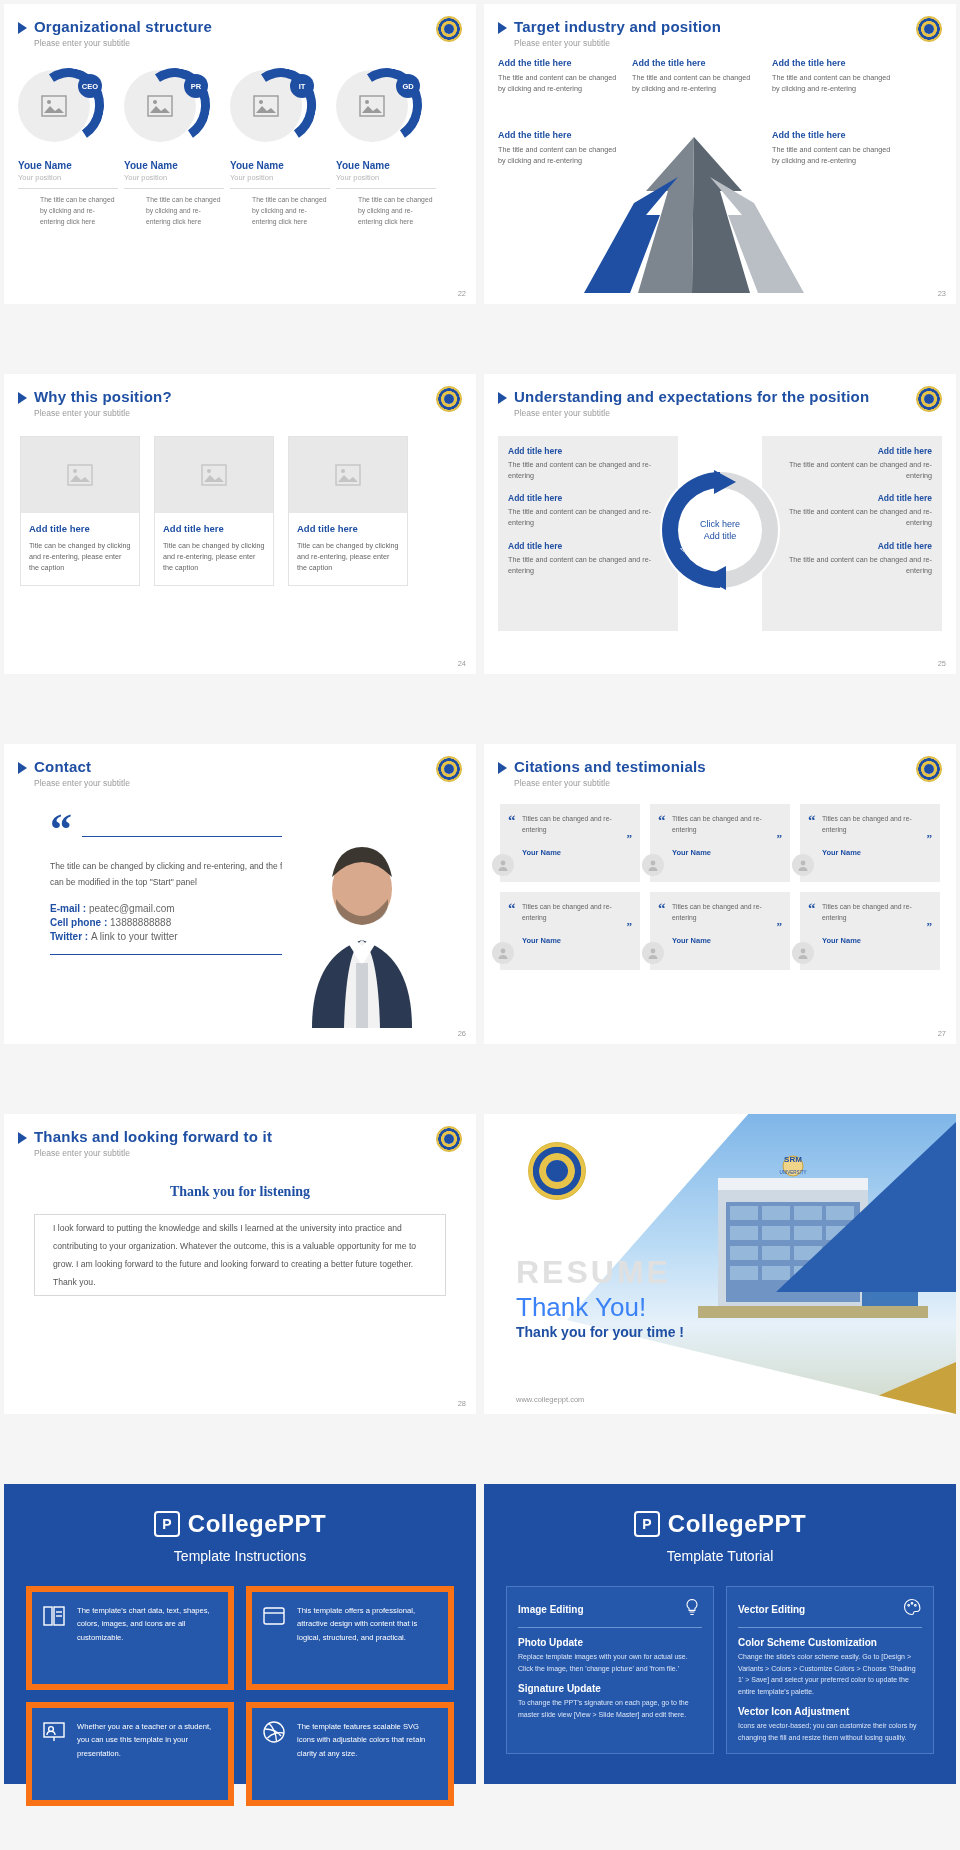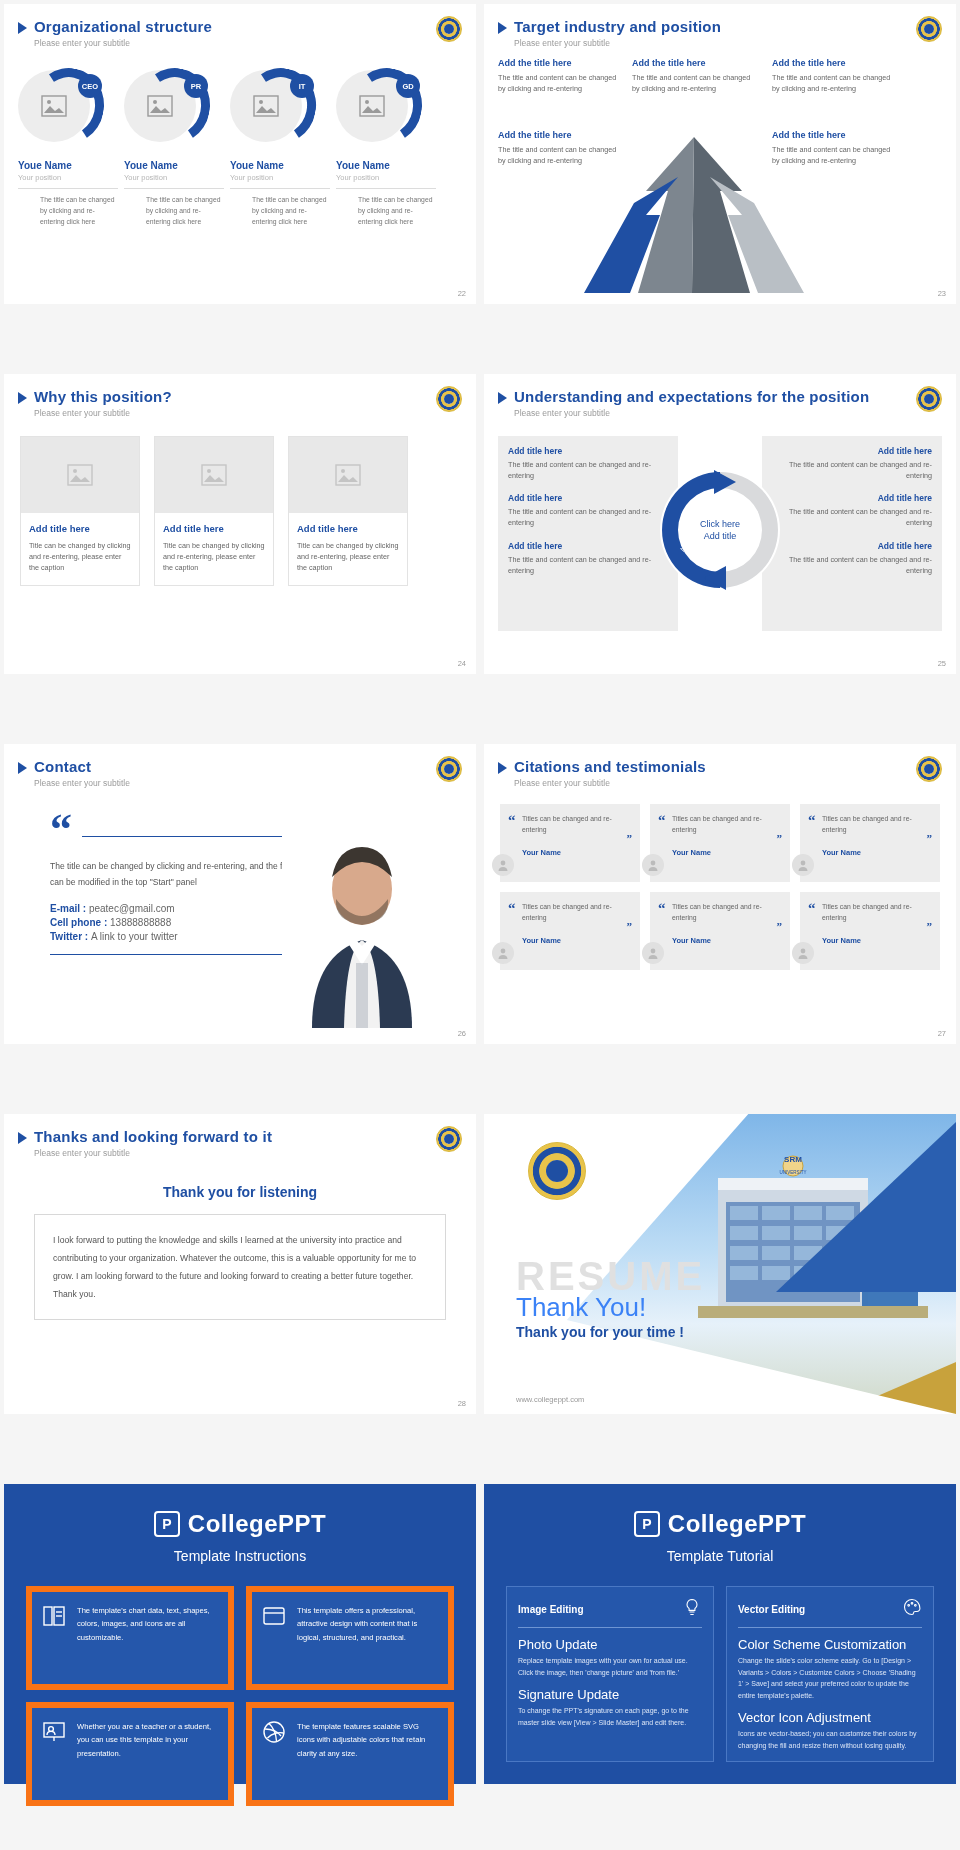--- a/index.html
+++ b/index.html
@@ -119,22 +119,22 @@
   
   .t-grid { display: grid; grid-template-columns: repeat(3,1fr); gap: 10px; padding: 16px 16px 0; }
   .t-card { background: #ededed; padding: 10px 10px 12px 22px; position: relative; height: 78px; }
   .t-q { position: absolute; left: 8px; top: 8px; font-size: 15px; color: #1f4fa3; font-family: "Liberation Serif", serif; font-weight: bold; }
   .t-q2 { position: absolute; right: 8px; top: 28px; font-size: 11px; color: #1f4fa3; font-family: "Liberation Serif", serif; font-weight: bold; }
   .t-txt { font-size: 6.8px; color: #666; line-height: 1.6; }
   .t-name { font-size: 7.5px; color: #1f4fa3; font-weight: bold; margin-top: 12px; }
   .t-av { position: absolute; left: -8px; bottom: 6px; width: 22px; height: 22px; border-radius: 50%; background: #e0e0e0; display:flex;align-items:center;justify-content:center; }
 
   
-  .thx-title { text-align: center; font-size: 14px; color: #1f4fa3; font-weight: bold; margin-top: 26px; }
-  .thx-box { margin: 14px 30px 14px; border: 1px solid #d8d8d8; padding: 16px 18px; }
+  .thx-title { text-align: center; font-size: 14px; color: #1f4fa3; font-weight: bold; margin-top: 26px; font-family: Liberation Serif, serif; }
+  .thx-box { margin: 14px 30px 14px; border: 1px solid #d8d8d8; padding: 4px 18px; }
   .thx-box p { font-size: 8.6px; color: #555; line-height: 2.1; }
 
   
   .s29 { padding: 0; }
   .sky { position: absolute; inset: 0; background: linear-gradient(180deg,#7fb6e8 0%, #bcdcf5 45%, #e6f1fa 70%, #cfd8c6 100%); }
   .bldg { position: absolute; right: 28px; top: 34px; width: 230px; height: 170px; }
   .white-wedge {
     position: absolute; left: 0; top: 0; width: 100%; height: 100%;
     background: #fff;
     clip-path: polygon(0 0, 56% 0, 0 100%);
@@ -149,21 +149,21 @@
     background: #2a5fb0;
     clip-path: polygon(100% 0, 100% 100%, 0 100%);
   }
   .gold-wedge {
     position: absolute; right: 0; bottom: 0; width: 120px; height: 52px;
     background: #c8a23c;
     clip-path: polygon(100% 0, 100% 100%, 0 100%);
   }
   .resume-ghost {
     position: absolute; left: 32px; top: 140px;
-    font-size: 40px; font-weight: bold; color: #e0e0e0; letter-spacing: 3px;
+    font-size: 32px; font-weight: bold; color: #e0e0e0; letter-spacing: 3px;
   }
   .ty-big { position: absolute; left: 32px; top: 178px; font-size: 26px; font-weight: normal; color: #3b82f6; }
   .ty-sub { position: absolute; left: 32px; top: 210px; font-size: 14px; font-weight: bold; color: #1f4fa3; }
   .ty-url { position: absolute; left: 32px; bottom: 10px; font-size: 7.5px; color: #999; }
   .srm-logo {
     position: absolute; left: 44px; top: 28px; width: 58px; height: 58px; border-radius: 50%;
     background: radial-gradient(circle at 50% 50%, #ffffff 26%, #e8c34a 28%, #e8c34a 44%, #1f4fa3 46%, #1f4fa3 60%, #e8c34a 62%, #e8c34a 74%, #ffffff 76%);
     border: 1px solid #d9b83c;
   }
   .srm-logo::after { content:""; position:absolute; left:50%; top:50%; width:22px;height:22px;margin:-11px 0 0 -11px;border-radius:50%;background:#1f4fa3; }
@@ -180,21 +180,21 @@
   .bp-brand { font-size: 24px; font-weight: bold; letter-spacing: .5px; }
   .bp-sub { text-align: center; font-size: 14px; margin-top: 10px; }
   .bp-grid { display: grid; grid-template-columns: 1fr 1fr; gap: 12px; margin-top: 22px; }
   .bp-card { border: 6px solid #f97316; background: #2557ab; padding: 12px 10px; display: flex; gap: 9px; min-height: 104px; }
   .bp-card .txt { font-size: 7.6px; line-height: 1.75; }
   .bp-icon { flex: 0 0 26px; }
   .tut-card { border: 1px solid #4a78c4; background: #2557ab; padding: 10px 11px; }
   .tut-head { display:flex; align-items:center; justify-content: space-between; border-bottom: 1px solid #6e95d3; padding-bottom: 6px; }
   .tut-head .h { font-size: 10px; font-weight: bold; }
   .tut-sec { margin-top: 9px; }
-  .tut-sec .st { font-size: 13px; font-weight: normal; }
+  .tut-sec .st { font-size: 10px; font-weight: bold; }
   .tut-sec .sd { font-size: 7px; line-height: 1.65; margin-top: 3px; color: #dce6f7; }
 </style>
 </head>
 <body>
 
 <div class="page">
 
   <div class="slide">
     <div class="sl-head">
       <div class="tri"></div>

